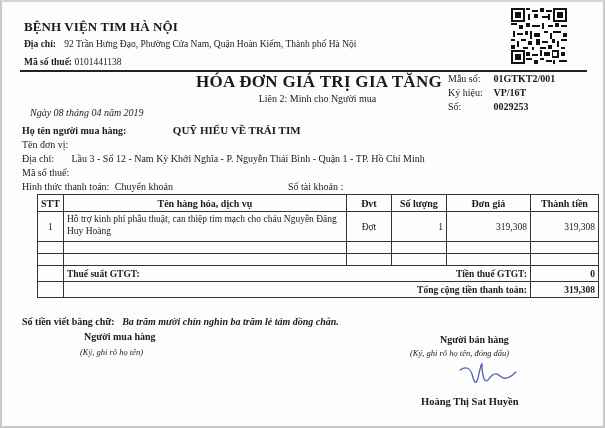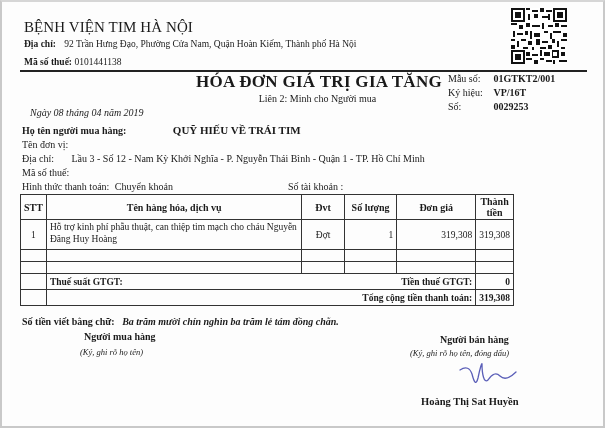--- a/index.html
+++ b/index.html
@@ -12,21 +12,21 @@
   .frame {
     position: absolute; left: 0; top: 0; width: 605px; height: 428px;
     border: 2px solid #c9c9c9;
     border-top-color: #d6d6d6;
     background: #fdfdfd;
   }
   .abs { position: absolute; white-space: nowrap; }
   .b { font-weight: bold; }
 
   
-  .seller-name { left: 24px; top: 19px; font-size: 15px; font-weight: normal; letter-spacing: 0.1px; }
+  .seller-name { left: 24px; top: 19px; font-size: 13px; font-weight: bold; letter-spacing: 0.1px; }
   .seller-line { font-size: 9.5px; }
   .seller-addr { left: 24px; top: 39px; }
   .seller-tax { left: 24px; top: 57px; }
   .hr-top { position: absolute; left: 20px; top: 70px; width: 567px; height: 1.5px; background: #222; }
 
   
   .qr { position: absolute; left: 510px; top: 8px; width: 58px; height: 56px; }
 
   
   .title { left: 0; width: 605px; top: 72px; text-align: center; font-size: 17px; font-weight: bold; letter-spacing: 0.3px; padding-left: 33px; }
@@ -46,21 +46,21 @@
   .buyer-name .lbl { font-weight: bold; }
   .buyer-name .val { font-weight: bold; font-size: 11px; margin-left: 20px; padding-left: 24px; }
   .buyer-unit { left: 22px; top: 139px; }
   .buyer-addr { left: 22px; top: 153px; }
   .buyer-tax { left: 22px; top: 167px; }
   .buyer-pay { left: 22px; top: 181px; }
   .buyer-acct { left: 288px; top: 181px; }
 
   
   table.items {
-    position: absolute; left: 20px; top: 194px; width: 494px;
+    position: absolute; left: 37px; top: 194px; width: 562px;
     border-collapse: collapse; font-size: 9.5px;
     border: 1.5px solid #222;
   }
   table.items td, table.items th {
     border: 1px solid #333; padding: 1px 3px; vertical-align: middle;
   }
   table.items th { font-weight: bold; text-align: center; height: 17px; font-size: 10px; }
   .c-stt { width: 20px; text-align: center; }
   .c-name { width: 283px; }
   .c-unit { width: 45px; text-align: center; }

